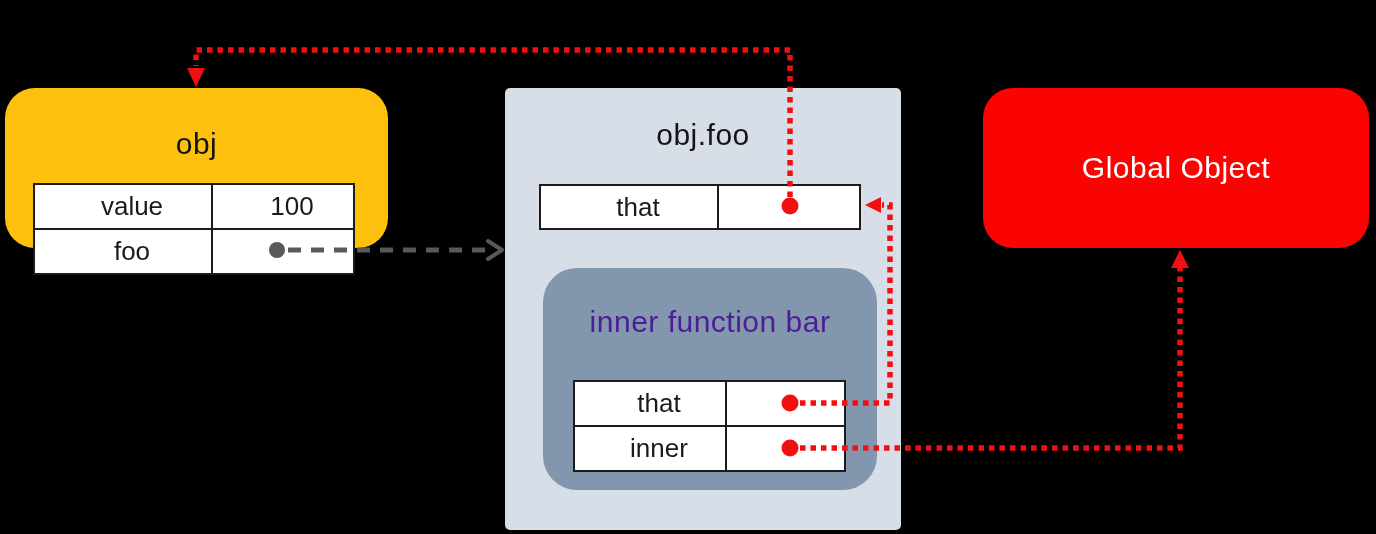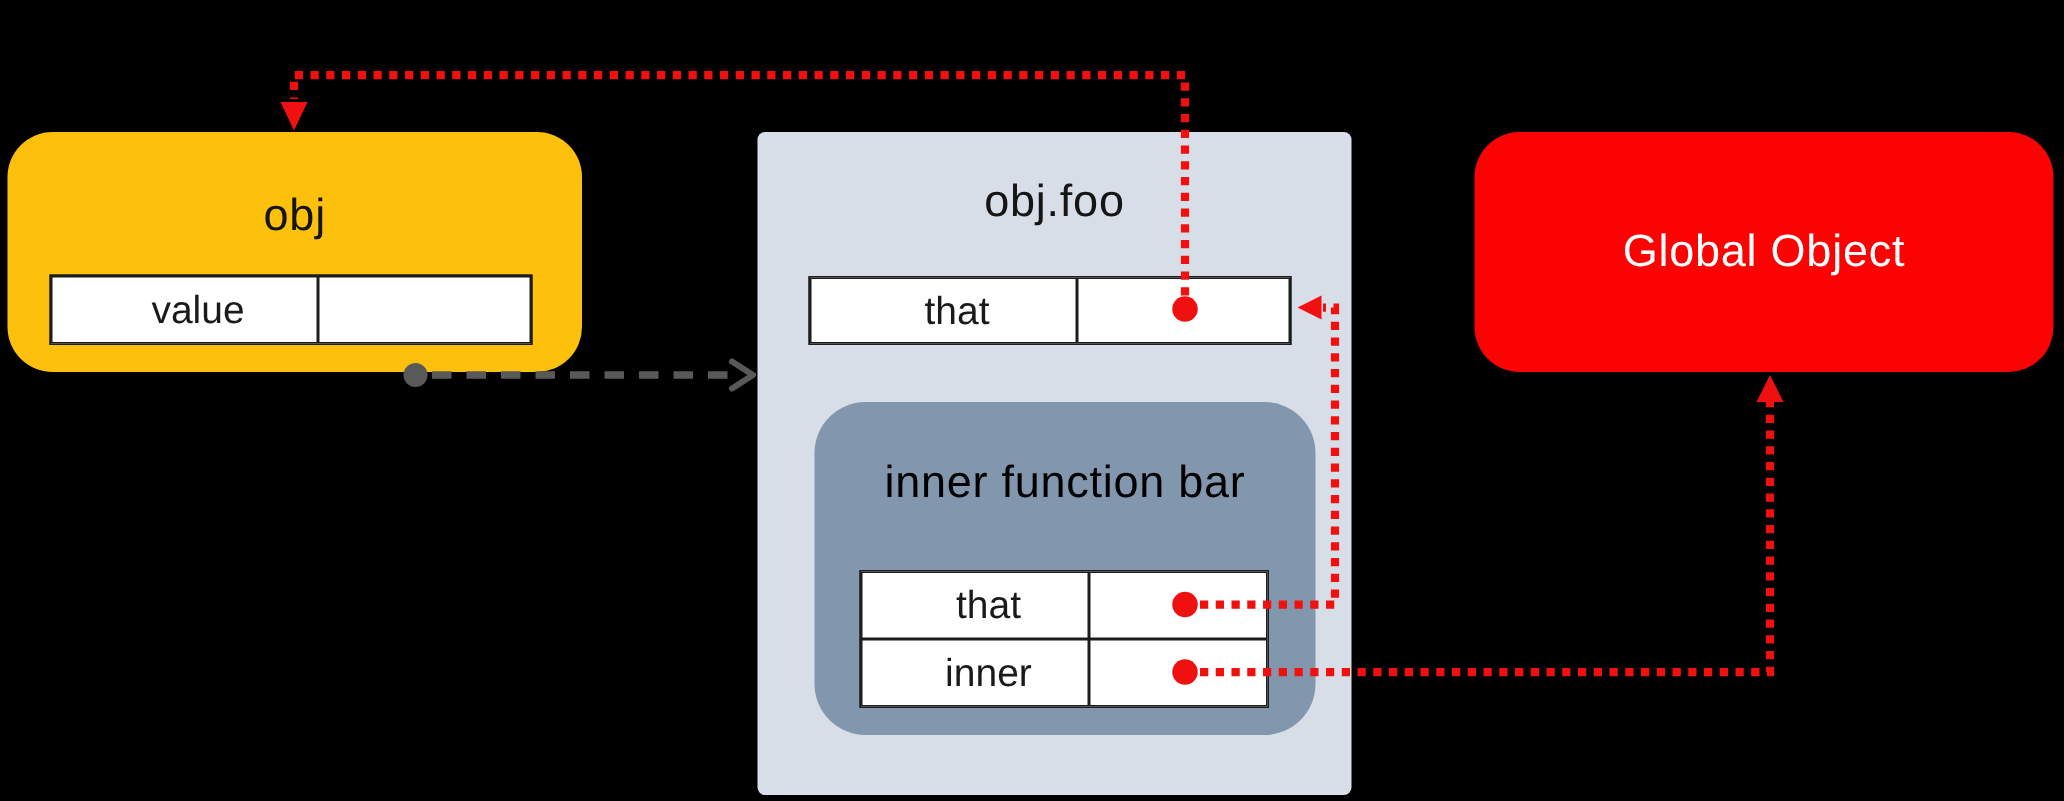--- a/index.html
+++ b/index.html
@@ -54,21 +54,21 @@
     position: absolute;
     left: 0; right: 0;
     text-align: center;
     font-size: 30px;
     line-height: 36px;
     color: #151515;
     letter-spacing: 0.5px;
   }
   .obj-box .box-title    { top: 38px; }
   .objfoo-box .box-title { top: 29px; }
-  .inner-box .box-title  { top: 36px; color: #000000; }
+  .inner-box .box-title  { top: 36px; color: #4c1d95; }
   .global-box .global-title {
     font-size: 30px;
     color: #ffffff;
     letter-spacing: 0.5px;
   }
 
   
   .tbl {
     position: absolute;
     display: grid;
@@ -137,20 +137,22 @@
 </style>
 </head>
 <body>
 
 <div class="canvas">
 
   <div class="box obj-box">
     <div class="box-title">obj</div>
     <div class="tbl obj-tbl">
       <div class="cell">value</div>
+      <div class="cell">100</div>
+      <div class="cell">foo</div>
       <div class="cell"></div>
     </div>
   </div>
 
   <div class="box objfoo-box">
     <div class="box-title">obj.foo</div>
     <div class="tbl that-tbl">
       <div class="cell">that</div>
       <div class="cell"></div>
     </div>

